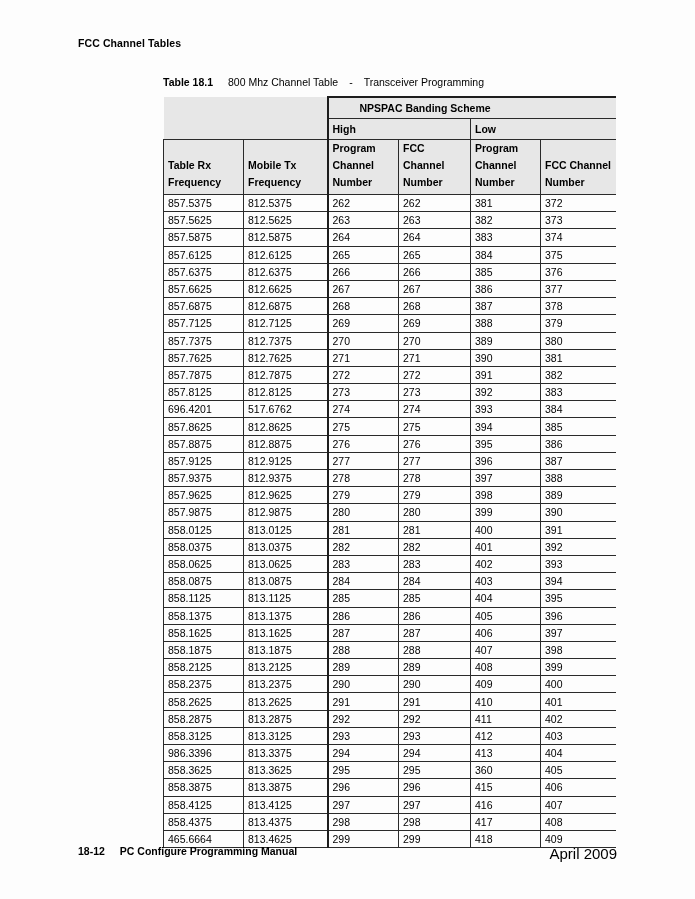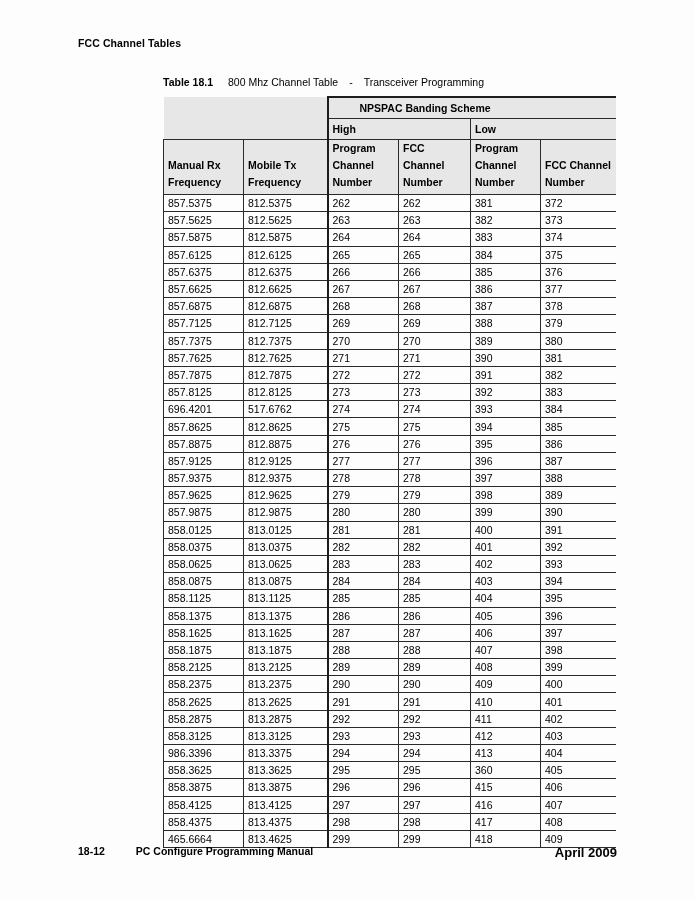--- a/index.html
+++ b/index.html
@@ -86,27 +86,27 @@
   .channel-table tbody tr:last-child td { border-bottom: 1px solid #2a2a2a; }
 
   .footer-left {
     position: absolute;
     left: 78px;
     top: 845px;
     font-size: 10.5px;
     font-weight: bold;
     white-space: nowrap;
   }
-  .footer-left .footer-page { margin-right: 31px; }
+  .footer-left .footer-page { margin-right: 15px; }
   .footer-right {
     position: absolute;
     right: 78px;
     top: 845px;
-    font-size: 13px;
-    font-weight: bold;
+    font-size: 15px;
+    font-weight: normal;
     white-space: nowrap;
   }
 </style>
 </head>
 <body>
 
 <div class="page">
 
   <div class="doc-header">FCC Channel Tables</div>
 
@@ -126,21 +126,21 @@
     <thead>
       <tr>
         <th class="corner-cell" colspan="2" rowspan="2"></th>
         <th class="group-cell" colspan="4">NPSPAC Banding Scheme</th>
       </tr>
       <tr>
         <th class="subgroup-cell subgroup-high" colspan="2">High</th>
         <th class="subgroup-cell" colspan="2">Low</th>
       </tr>
       <tr>
-        <th class="colhead">Manual Rx
+        <th class="colhead">Table Rx
 Frequency</th>
         <th class="colhead">Mobile Tx
 Frequency</th>
         <th class="colhead colhead-program-high">Program
 Channel
 Number</th>
         <th class="colhead">FCC Channel
 Number</th>
         <th class="colhead">Program
 Channel

